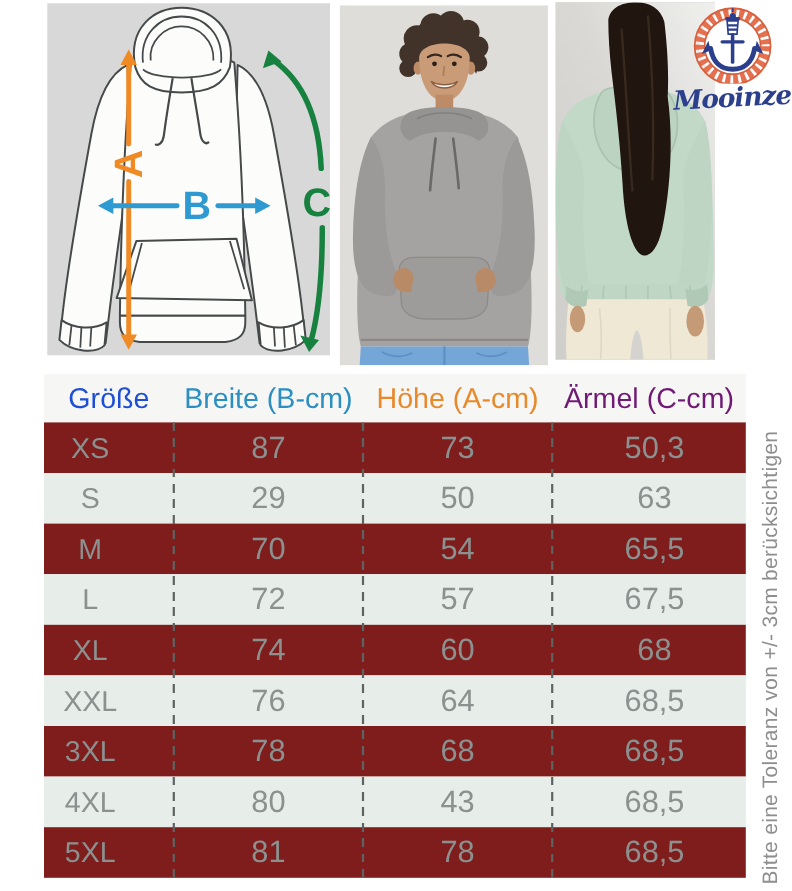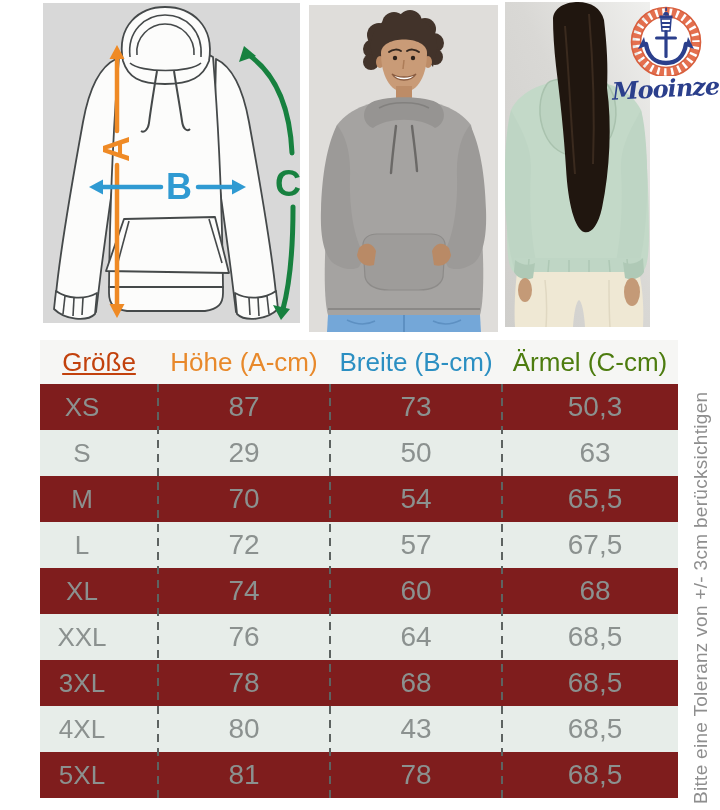--- a/index.html
+++ b/index.html
@@ -19,24 +19,24 @@
     font-family:"DejaVu Serif",serif;font-style:italic;font-weight:bold;
     font-size:24px;color:#2b3f8c;transform:rotate(-3deg);letter-spacing:-1px;}
 
   
   .size-table{position:absolute;left:40px;top:340px;width:638px;height:458px;}
   .thead,.trow{display:grid;grid-template-columns:118px 172px 172px 176px;align-items:center;}
   .thead{height:44px;background:#f6f6f4;}
   .trow{height:46px;background:#7f1d1d;}
   .trow.striped{background:#e7ede9;}
   .th{font-size:26px;text-align:center;white-space:nowrap;}
-  .th-size{color:#c2410c;text-decoration:underline;}
+  .th-size{color:#1d4ed8;}
   .th-a{color:#e8892b;}
   .th-b{color:#2b8fc2;}
-  .th-c{color:#4d7c0f;}
+  .th-c{color:#701a75;}
   .cell{font-size:28px;color:#8b918f;text-align:center;}
   .cell-size{font-size:26px;padding-right:34px;}
   .cell-c{padding-left:10px;}
   .vline{position:absolute;top:44px;height:414px;width:2px;
     background:repeating-linear-gradient(180deg,#5d6361 0 8px,transparent 8px 14px);}
   .vline-1{left:117px;}
   .vline-2{left:289px;}
   .vline-3{left:461px;}
 
   
@@ -215,22 +215,22 @@
           <polygon points="76,46 84,49 78,37"></polygon>
         </g>
       </g>
     </svg>
     <div class="logo-text">Mooinzen</div>
   </div>
 
   <div class="size-table">
     <div class="thead">
       <div class="th th-size">Größe</div>
+      <div class="th th-b">Breite (B-cm)</div>
       <div class="th th-a">Höhe (A-cm)</div>
-      <div class="th th-b">Breite (B-cm)</div>
       <div class="th th-c">Ärmel (C-cm)</div>
     </div>
 
     <div class="trow">
       <div class="cell cell-size">XS</div>
       <div class="cell">87</div>
       <div class="cell">73</div>
       <div class="cell cell-c">50,3</div>
     </div>
     <div class="trow striped">

